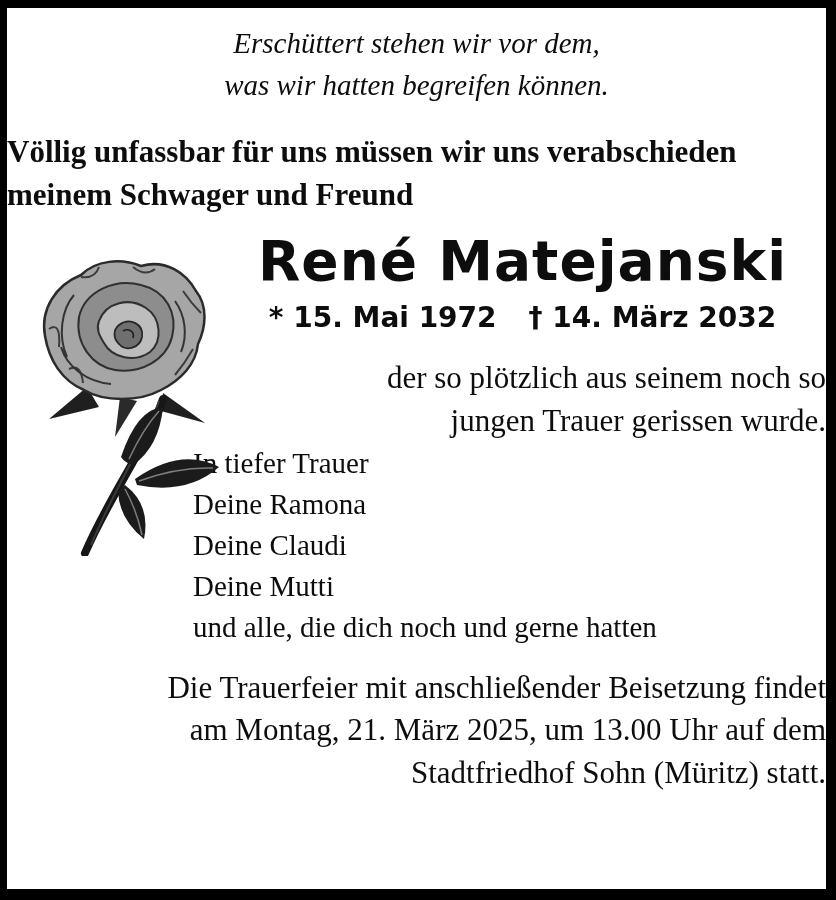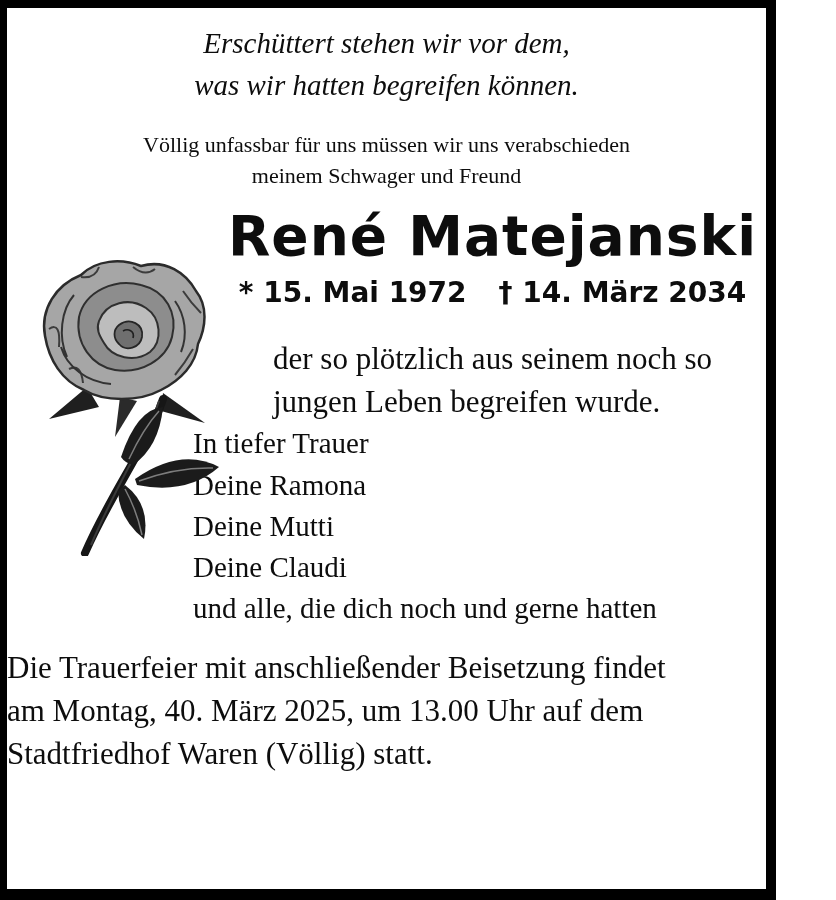--- a/index.html
+++ b/index.html
@@ -2,21 +2,21 @@
 <html lang="de"><head>
 <meta charset="utf-8">
 <style>
   html, body {
     margin: 0;
     padding: 0;
     background: #ffffff;
   }
   .notice {
     box-sizing: border-box;
-    width: 776px;
+    width: 836px;
     height: 900px;
     background: #ffffff;
     color: #0d0d0d;
     border-style: solid;
     border-color: #000000;
     border-top-width: 8px;
     border-left-width: 7px;
     border-right-width: 10px;
     border-bottom-width: 11px;
     position: relative;
@@ -25,23 +25,23 @@
   }
   .quote {
     margin-top: 14px;
     text-align: center;
     font-style: italic;
     font-size: 29px;
     line-height: 1.45;
   }
   .intro {
     margin-top: 24px;
-    text-align: center;
-    font-size: 22px;
+    font-size: 31px;
     line-height: 1.40;
+    font-weight: bold;
   }
   .rose-wrap {
     position: absolute;
     left: 18px;
     top: 243px;
     width: 212px;
     height: 305px;
   }
   .name {
     margin-top: 12px;
@@ -58,36 +58,37 @@
     margin-left: 212px;
     display: flex;
     justify-content: center;
     gap: 32px;
     font-family: "DejaVu Sans", sans-serif;
     font-weight: bold;
     font-size: 28px;
     white-space: nowrap;
   }
   .eulogy {
-    margin-top: 28px;
+    margin-top: 22px;
     margin-left: 266px;
     font-size: 31px;
     line-height: 1.40;
+    text-align: right;
   }
   .mourners {
     margin-left: 186px;
     font-size: 29px;
     line-height: 1.42;
   }
   .mourners .bold-line {
     font-weight: normal;
   }
   .funeral {
     margin-top: 18px;
-    text-align: left;
+    text-align: right;
     font-size: 31px;
     line-height: 1.38;
   }
 </style>
 </head>
 <body>
 
 <div class="notice">
 
   <div class="quote">
@@ -128,35 +129,35 @@
 
       <path d="M94,74 C105,66 119,73 117,86 C115,97 101,101 94,93 C88,87 88,79 94,74 Z" fill="#6f6f6f" stroke="#262626" stroke-width="1.8"></path>
       <path d="M98,80 C103,77 110,80 108,87" fill="none" stroke="#1f1f1f" stroke-width="1.6"></path>
     </svg>
   </div>
 
   <div class="name">René Matejanski</div>
 
   <div class="dates">
     <span>* 15. Mai 1972</span>
-    <span>† 14. März 2034</span>
+    <span>† 14. März 2032</span>
   </div>
 
   <div class="eulogy">
     <div>der so plötzlich aus seinem noch so</div>
-    <div>jungen Leben begreifen wurde.</div>
+    <div>jungen Trauer gerissen wurde.</div>
   </div>
 
   <div class="mourners">
     <div>In tiefer Trauer</div>
     <div class="bold-line">Deine Ramona</div>
+    <div class="bold-line">Deine Claudi</div>
     <div class="bold-line">Deine Mutti</div>
-    <div class="bold-line">Deine Claudi</div>
     <div class="bold-line">und alle, die dich noch und gerne hatten</div>
   </div>
 
   <div class="funeral">
     <div>Die Trauerfeier mit anschließender Beisetzung findet</div>
-    <div>am Montag, 40. März 2025, um 13.00 Uhr auf dem</div>
-    <div>Stadtfriedhof Waren (Völlig) statt.</div>
+    <div>am Montag, 21. März 2025, um 13.00 Uhr auf dem</div>
+    <div>Stadtfriedhof Sohn (Müritz) statt.</div>
   </div>
 
 </div>
 
 </body></html>

